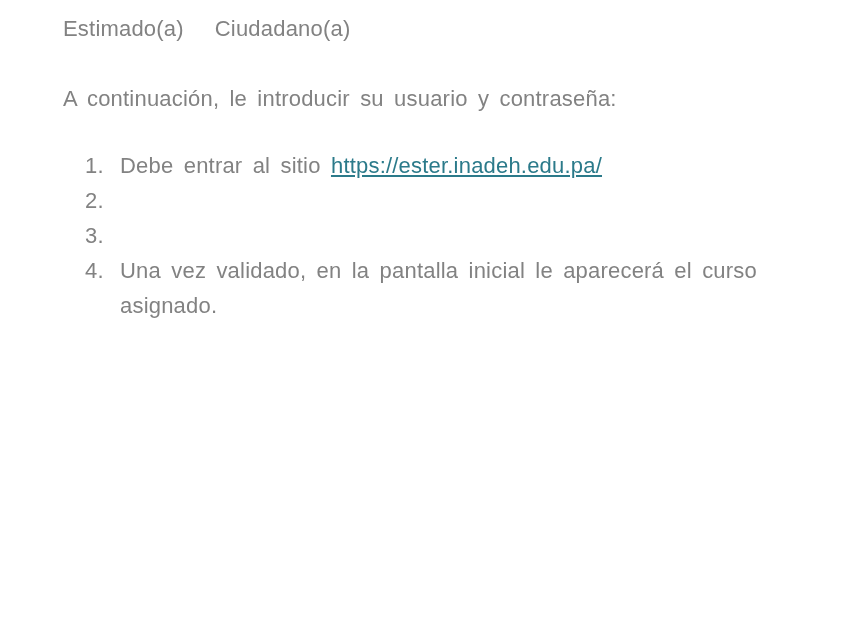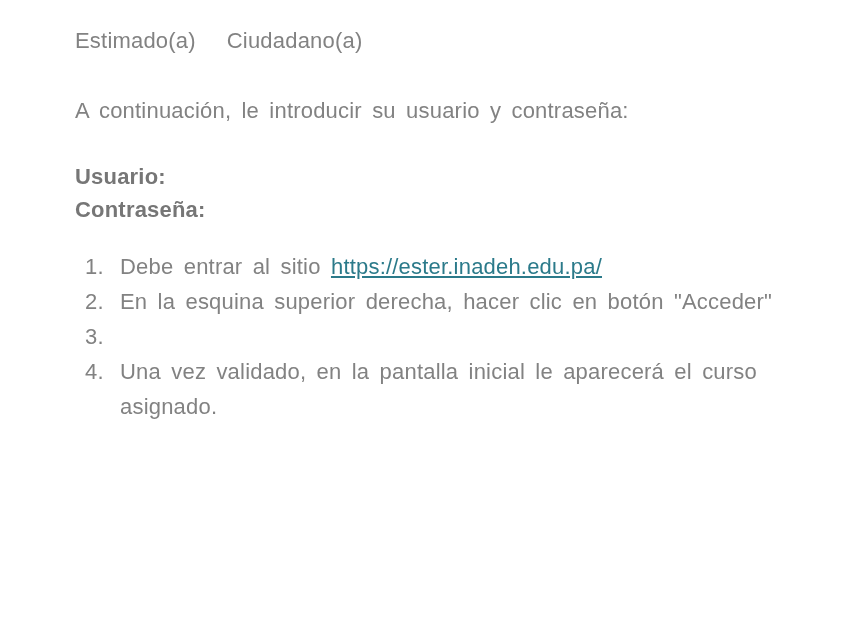--- a/index.html
+++ b/index.html
@@ -16,21 +16,21 @@
   }
   .email-body {
     box-sizing: border-box;
     width: 855px;
     padding: 12px 40px 0 63px;
     font-size: 22px;
     word-spacing: 4px;
     letter-spacing: 0.2px;
   }
   .email-body p {
-    margin: 12px;
+    margin: 0;
     line-height: 33px;
     white-space: pre-line;
   }
   .greeting          { margin-bottom: 37px !important; }
   .intro-paragraph   { margin-bottom: 30px !important; }
   .credentials-intro { margin-bottom: 33px !important; }
   .credentials-labels{ margin-bottom: 23px !important; font-weight: bold; color: var(--bold-color, #767676); }
   .steps-intro       { margin-bottom: 28px !important; }
   ol.steps-list {
     margin: 0;
@@ -57,31 +57,29 @@
 </head>
 <body style="--text-color: #828282; --bold-color: #767676; --link-color: #2b7a8a; background: rgb(255, 255, 255);">
 
 <div class="email-body">
 
   <p class="greeting">Estimado(a)&nbsp;&nbsp; Ciudadano(a)</p>
 
 
   <p class="credentials-intro">A continuación, le introducir su usuario y contraseña:</p>
 
-  <p class="credentials-labels"><strong>Usuario:</strong><br><strong>Contraseña:</strong></p>
 
 
   <ol class="steps-list">
       <li>
         <span class="step-num">1.</span>
         <span class="step-text">Debe entrar al sitio <a class="platform-link" href="#">https://ester.inadeh.edu.pa/</a></span>
       </li>
       <li>
         <span class="step-num">2.</span>
-        <span class="step-text">En la esquina superior derecha, hacer clic en botón "Acceder"</span>
       </li>
       <li>
         <span class="step-num">3.</span>
       </li>
       <li>
         <span class="step-num">4.</span>
         <span class="step-text">Una vez validado, en la pantalla inicial le aparecerá el curso
 asignado.</span>
       </li>
     </ol>

